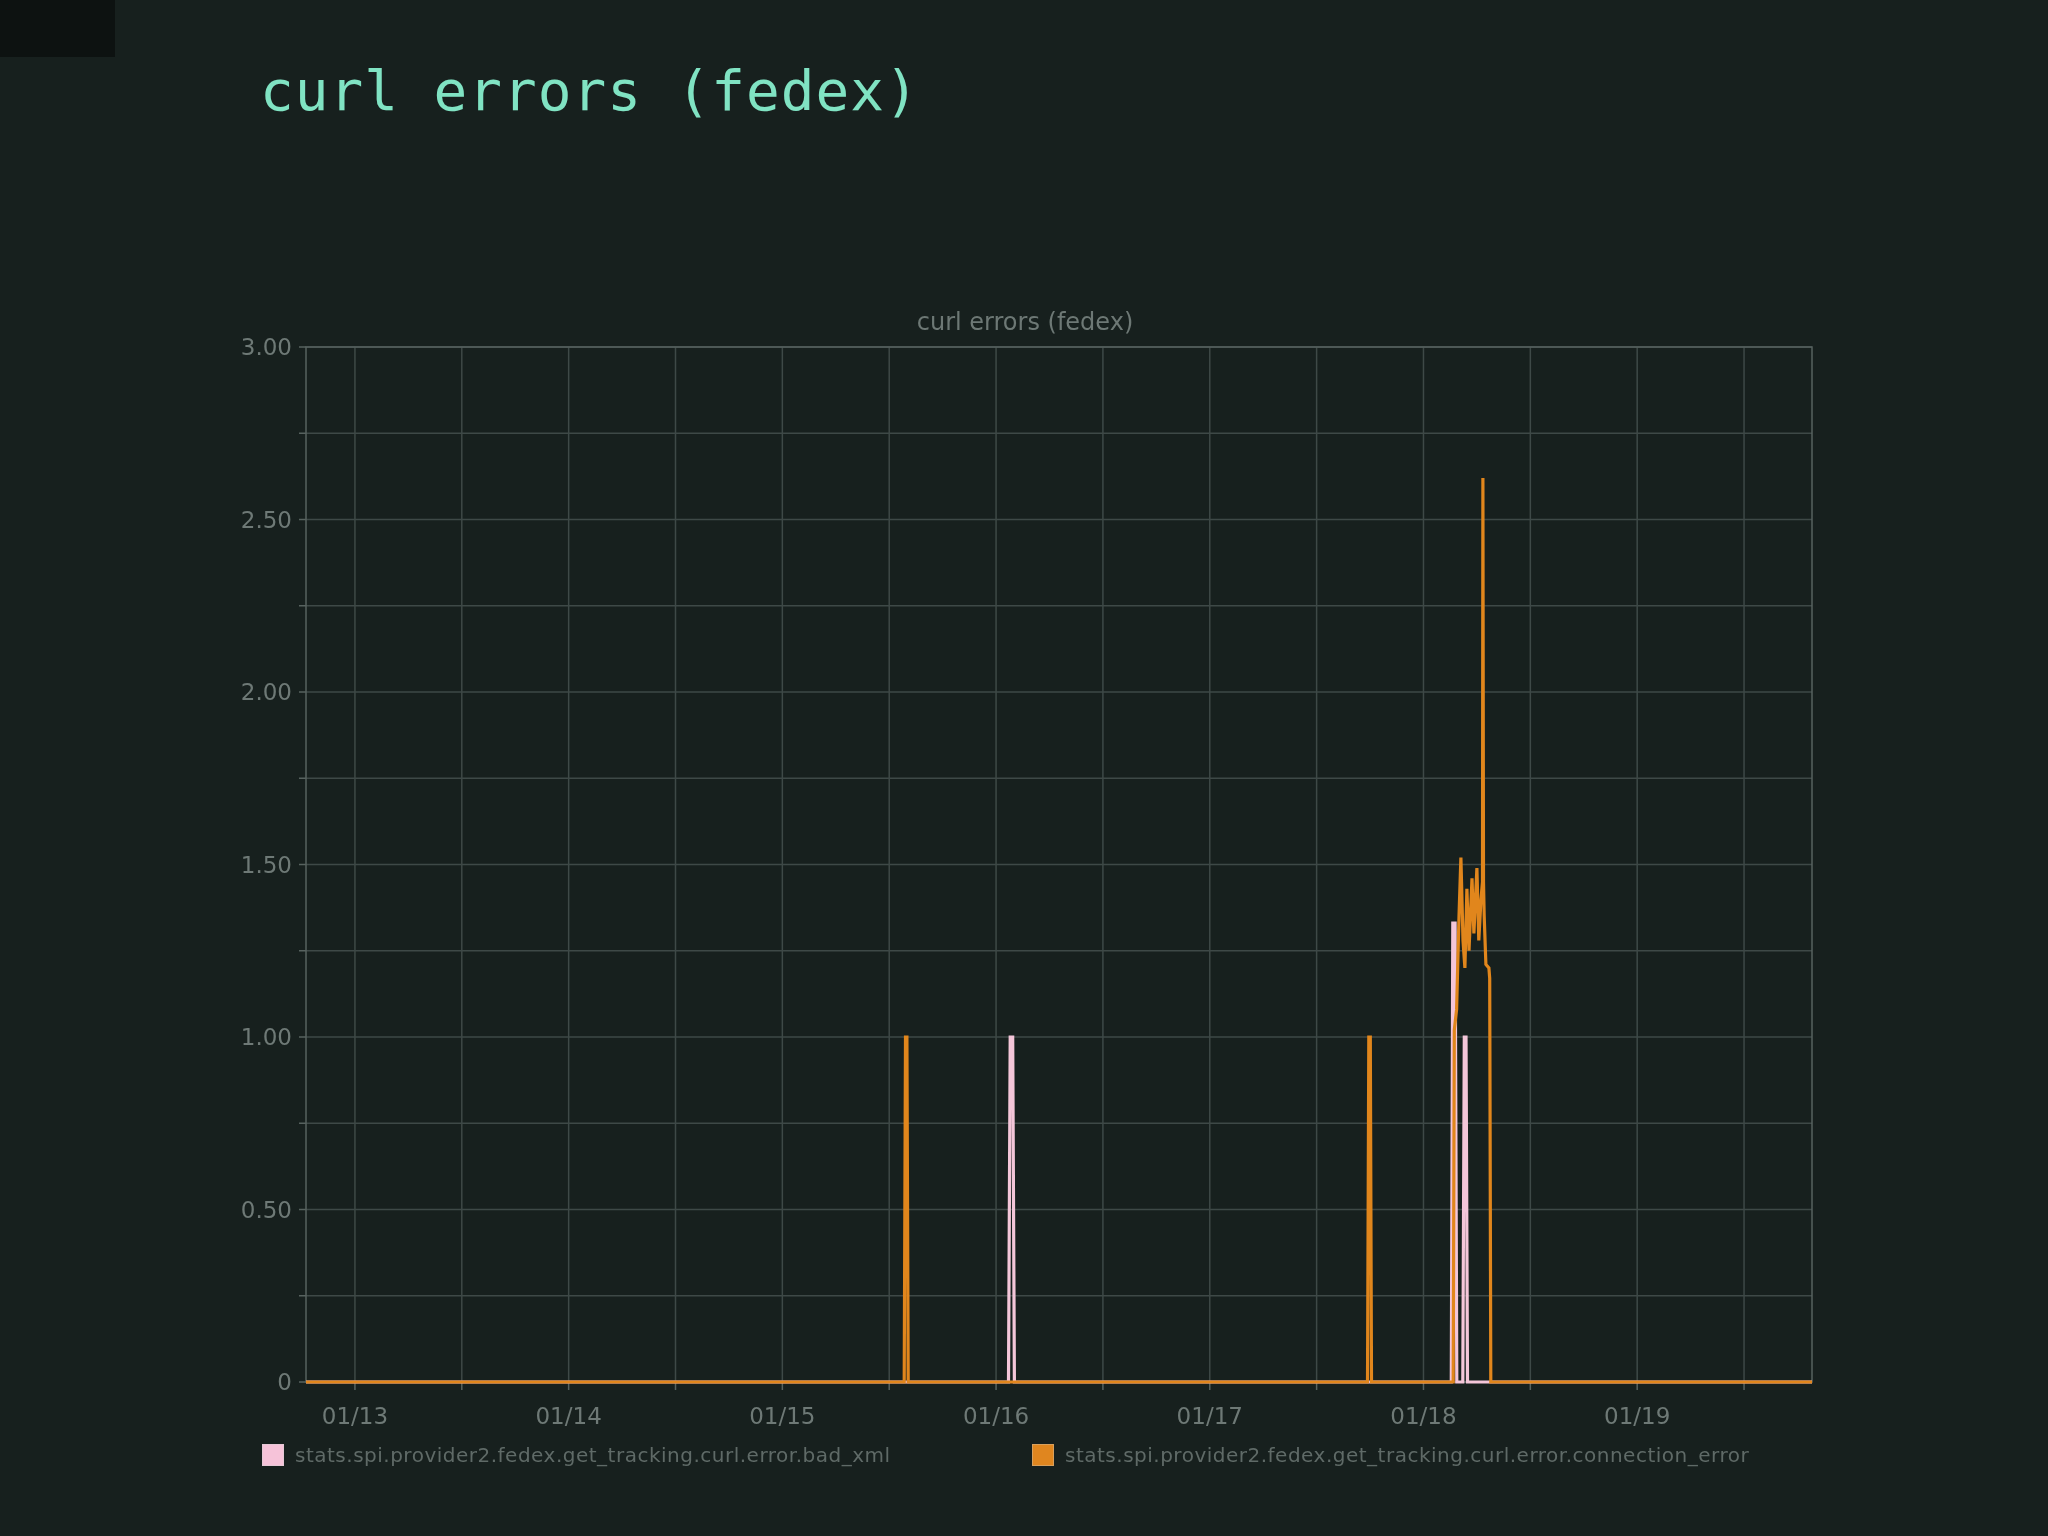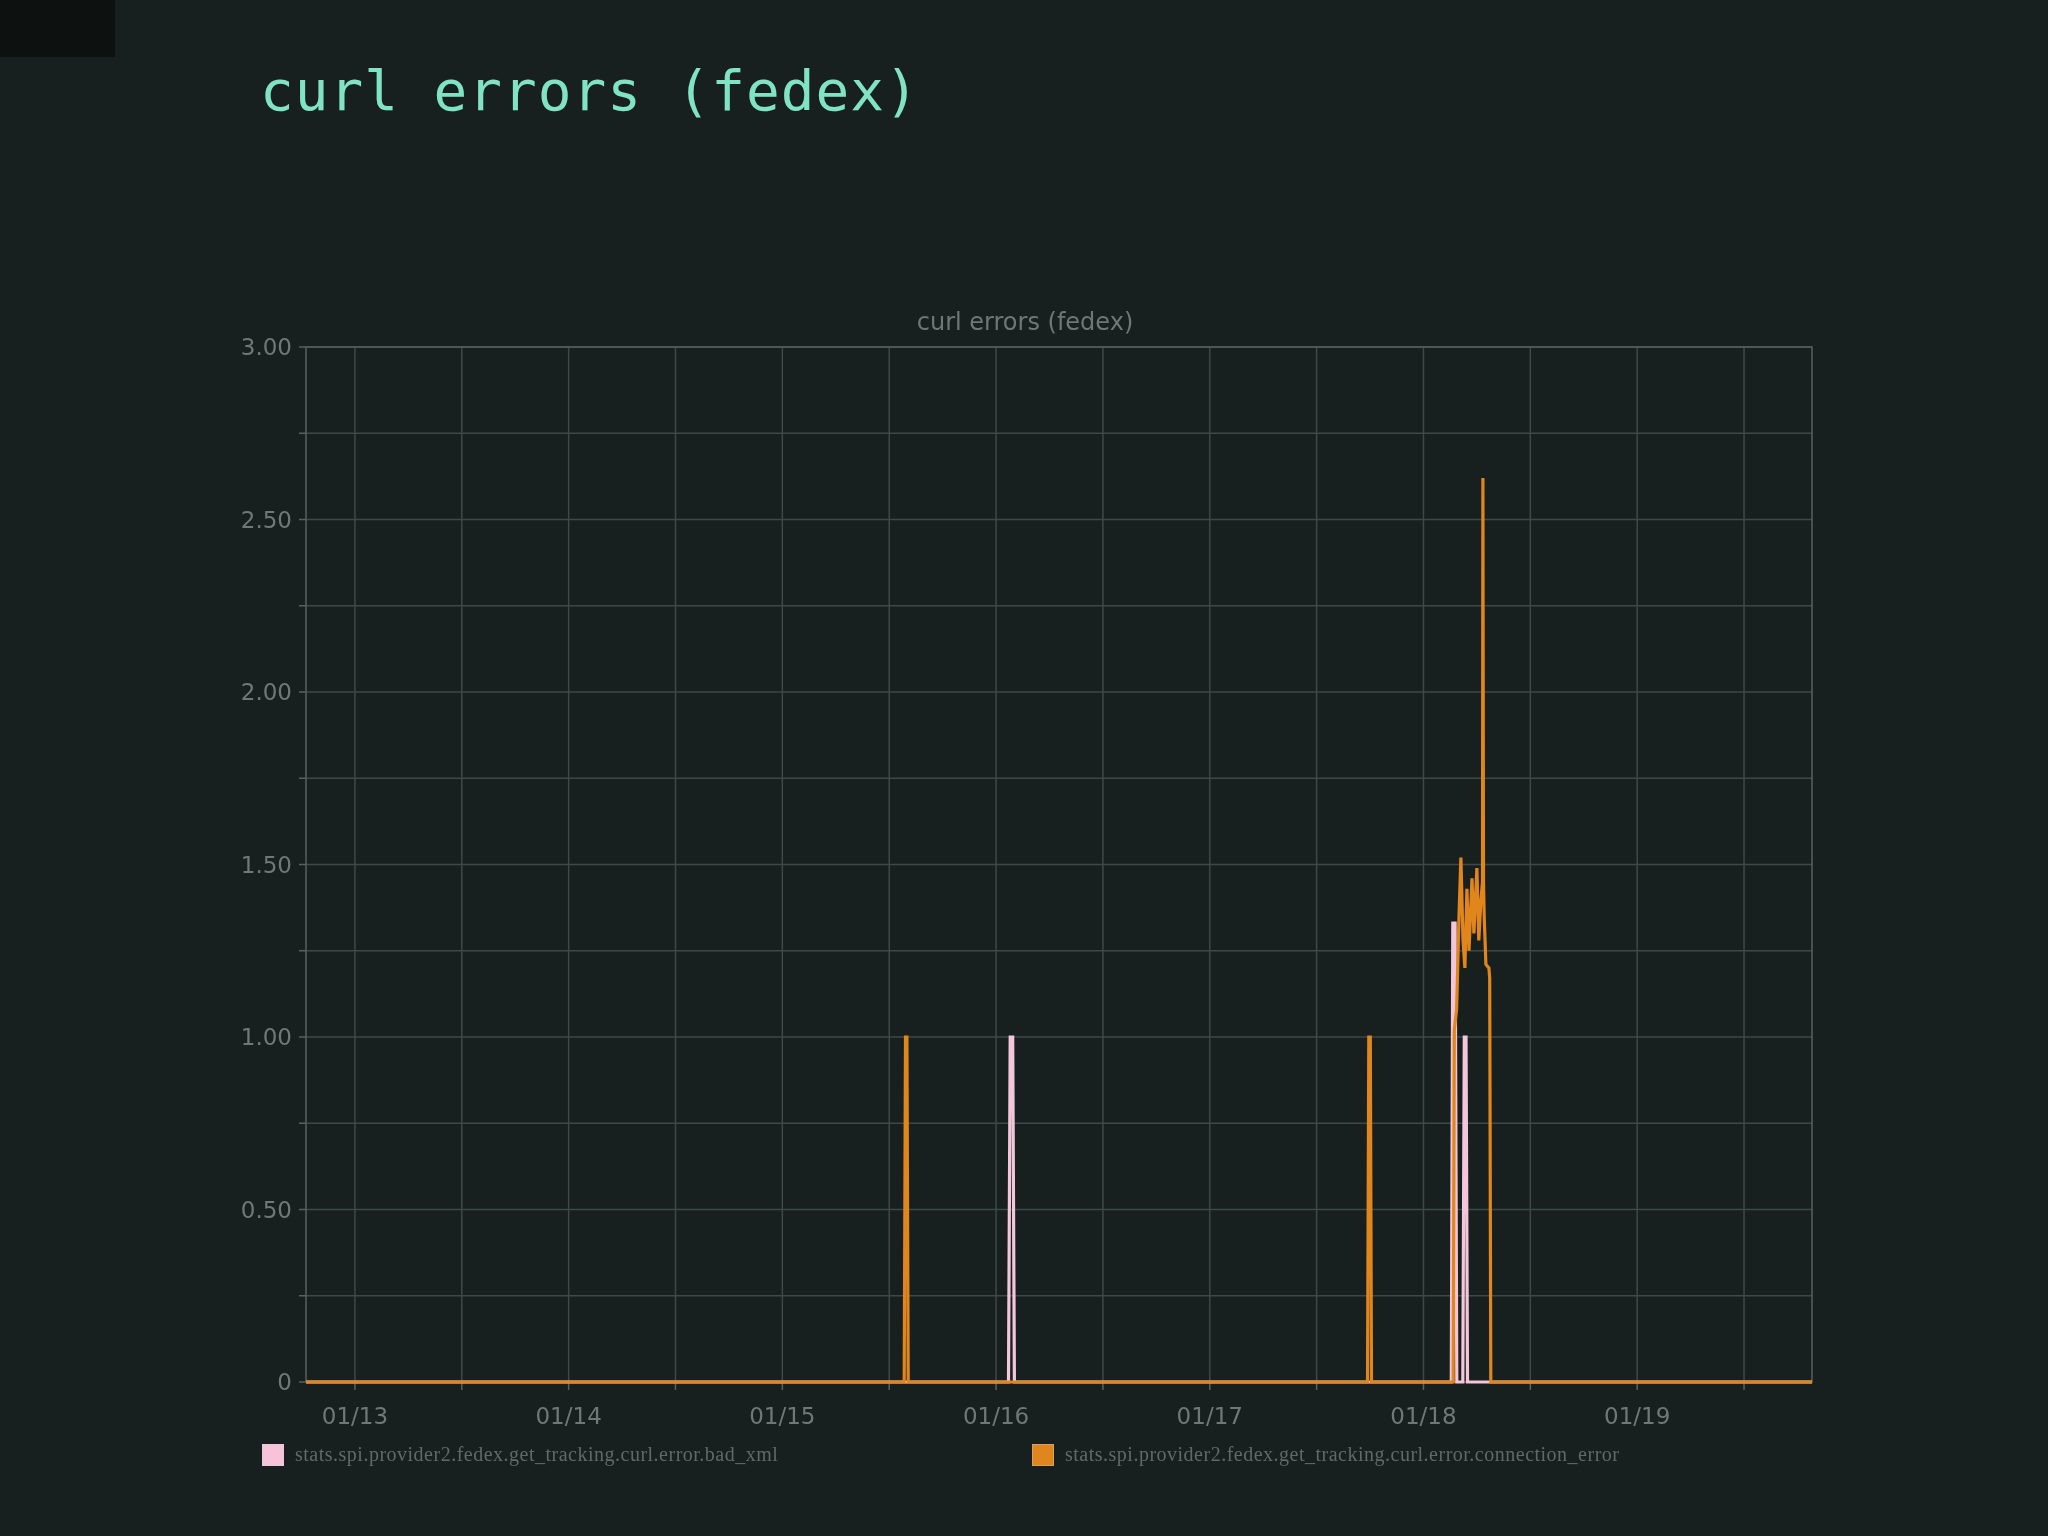--- a/index.html
+++ b/index.html
@@ -18,24 +18,24 @@
     font-size:56px;letter-spacing:1px;
     color:#80e3c3;white-space:pre;
   }
   .graph-canvas{
     position:absolute;left:240px;top:300px;width:1590px;height:1200px;
   }
   .legend{
     position:absolute;left:0;top:1443px;width:2048px;height:40px;
   }
   .legend-item{
-    position:absolute;display:flex;align-items:center;gap:11px;font-family:Liberation Serif, serif;
+    position:absolute;display:flex;align-items:center;gap:11px;
   }
   .legend-item.first{left:262px;}
-  .legend-item.second{left:1032px;align-items:flex-end;}
+  .legend-item.second{left:1032px;}
   .legend-swatch{
     width:22px;height:22px;flex:0 0 auto;
     border:1px solid rgba(200,210,208,0.35);
     box-sizing:border-box;
   }
   .legend-label{
     font-size:20px;color:#5f6a67;letter-spacing:0.5px;white-space:nowrap;
   }
 </style>
 </head>

